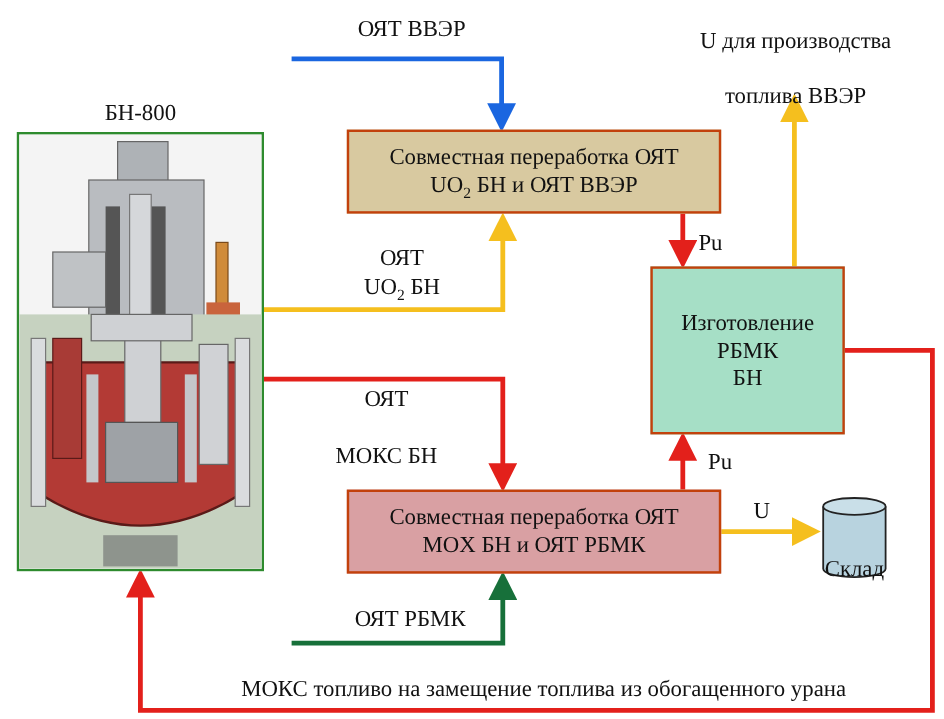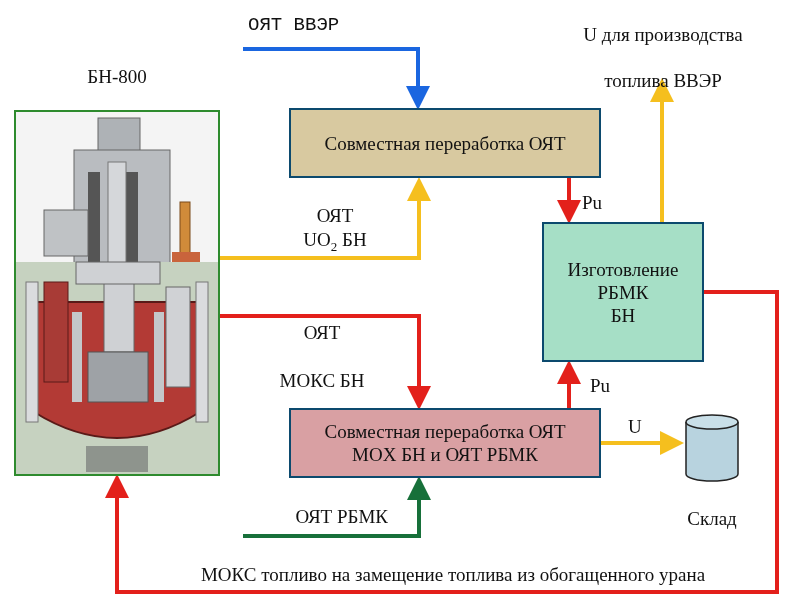--- a/index.html
+++ b/index.html
@@ -1,20 +1,20 @@
 <!DOCTYPE html>
 <html><head>
   <meta charset="utf-8">
   <style>
     html, body { margin: 0; padding: 0; background: #ffffff; }
     body { width: 787px; height: 599px; position: relative; overflow: hidden;
            font-family: "Liberation Serif", "DejaVu Serif", serif; color: #111; }
     .abs { position: absolute; }
     .lbl { position: absolute; font-size: 19px; line-height: 22px; text-align: center; white-space: nowrap; }
-    .box { position: absolute; border: 2px solid #0c4a6e; box-sizing: border-box; display: flex;
+    .box { position: absolute; border: 2px solid #c2410c; box-sizing: border-box; display: flex;
            flex-direction: column; align-items: center; justify-content: center; text-align: center;
            font-size: 19px; line-height: 23px; }
     #box-top { left: 289px; top: 108px; width: 312px; height: 70px; background: #d8c9a0; }
     #box-bottom { left: 289px; top: 408px; width: 312px; height: 70px; background: #d9a0a3; }
     #box-mox { left: 522px; top: 222px; width: 162px; height: 140px; background: #a6dfc6; margin-left: 20px; }
     #reactor-frame { left: 14px; top: 110px; width: 206px; height: 366px; border: 2px solid #2e8b2e; box-sizing: border-box; background: #fbfbfb; overflow: hidden; }
     svg.lines { position: absolute; left: 0; top: 0; }
     sub { font-size: 13px; line-height: 0; }
   </style>
 </head>
@@ -53,21 +53,21 @@
   <polyline points="243,536 419,536 419,488" fill="none" stroke="#17703a" stroke-width="4" marker-end="url(#ah-green)"></polyline>
 
   <polyline points="684,292 777,292 777,592 117,592 117,486" fill="none" stroke="#e3201b" stroke-width="4" marker-end="url(#ah-red)"></polyline>
 
   <g>
     <path d="M686,422 L686,474 A26,7 0 0 0 738,474 L738,422" fill="#b8d3df" stroke="#222" stroke-width="1.5"></path>
     <ellipse cx="712" cy="422" rx="26" ry="7" fill="#c9dfe8" stroke="#222" stroke-width="1.5"></ellipse>
   </g>
 </svg>
 
-<div class="lbl" style="left:62px; top:66px; width:110px;">БН-800</div>
+<div class="lbl" style="left:62px; top:84px; width:110px;">БН-800</div>
 <div class="abs" id="reactor-frame">
   <svg width="202" height="362">
     <rect x="0" y="0" width="202" height="362" fill="#f4f4f4"></rect>
 
     <rect x="82" y="6" width="42" height="40" fill="#aeb2b6" stroke="#666"></rect>
     <rect x="58" y="38" width="96" height="120" fill="#b9bcc0" stroke="#666"></rect>
     <rect x="72" y="60" width="12" height="100" fill="#555"></rect>
     <rect x="110" y="60" width="12" height="100" fill="#555"></rect>
     <rect x="92" y="50" width="18" height="130" fill="#d5d7da" stroke="#777"></rect>
     <rect x="28" y="98" width="44" height="46" fill="#bfc2c5" stroke="#666"></rect>
@@ -83,40 +83,41 @@
     <rect x="72" y="240" width="60" height="50" fill="#9ea2a6" stroke="#555"></rect>
     <rect x="150" y="175" width="24" height="100" fill="#d0d2d5" stroke="#666"></rect>
     <rect x="28" y="170" width="24" height="100" fill="#a83b36" stroke="#5a1a18"></rect>
     <rect x="56" y="200" width="10" height="90" fill="#c4c7ca"></rect>
     <rect x="138" y="200" width="10" height="90" fill="#c4c7ca"></rect>
     <rect x="60" y="150" width="84" height="22" fill="#cfd1d4" stroke="#666"></rect>
     <rect x="70" y="334" width="62" height="26" fill="#8e948d"></rect>
   </svg>
 </div>
 
-<div class="lbl" style="left:248px; top:14px; width:140px; text-align:left;font-family:Liberation Mono, monospace;">ОЯТ ВВЭР</div>
+<div class="lbl" style="left:248px; top:14px; width:140px; text-align:right;">ОЯТ ВВЭР</div>
 <div class="lbl" style="left:285px; top:205px; width:100px;">ОЯТ</div>
 <div class="lbl" style="left:285px; top:229px; width:100px;text-align:center;"><span>UO</span><sub>2</sub><span> БН</span></div>
 <div class="lbl" style="left:262px; top:322px; width:120px;">ОЯТ</div>
 <div class="lbl" style="left:262px; top:346px; width:120px;margin-top:24px;">МОКС БН</div>
 <div class="lbl" style="left:248px; top:506px; width:140px; text-align:right;">ОЯТ РБМК</div>
 
 <div class="box" id="box-top">
   <div>Совместная переработка ОЯТ</div>
+  <div><span>UO</span><sub>2</sub><span> БН и ОЯТ ВВЭР</span></div>
 </div>
 <div class="box" id="box-bottom">
   <div>Совместная переработка ОЯТ</div>
   <div>MOX БН и ОЯТ РБМК</div>
 </div>
 <div class="box" id="box-mox">
   <div>Изготовление</div>
   <div>РБМК</div>
   <div>БН</div>
 </div>
 
 <div class="lbl" style="left:582px; top:192px; width:40px; text-align:left;">Pu</div>
 <div class="lbl" style="left:590px; top:375px; width:40px; text-align:left;">Pu</div>
 <div class="lbl" style="left:628px; top:416px; width:30px; text-align:left;">U</div>
 <div class="lbl" style="left:558px; top:24px; width:210px;">U для производства</div>
 <div class="lbl" style="left:558px; top:49px; width:210px;margin-top:21px;">топлива ВВЭР</div>
 <div class="lbl" style="left:138px; top:564px; width:630px;">МОКС топливо на замещение топлива из обогащенного урана</div>
 
-<div class="lbl" style="left:672px; top:508px; width:80px;font-family:Liberation Serif, serif;">Склад</div>
+<div class="lbl" style="left:672px; top:464px; width:80px;font-family:Liberation Serif, serif;">Склад</div>
 
 </body></html>

